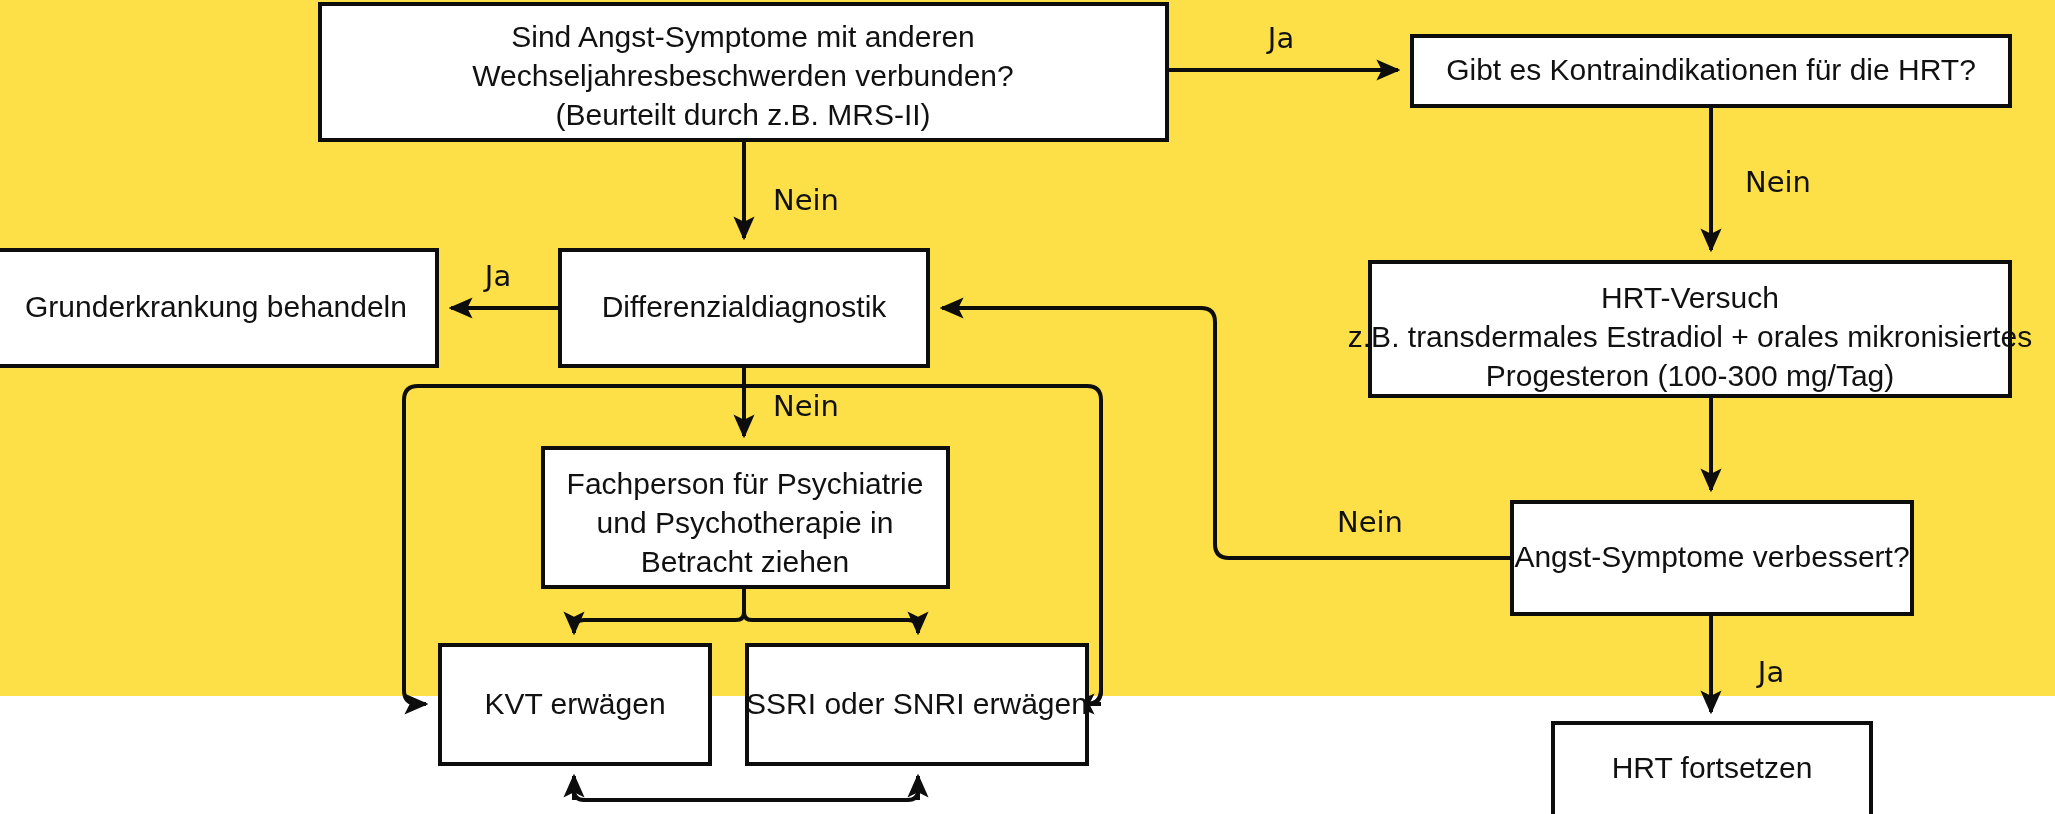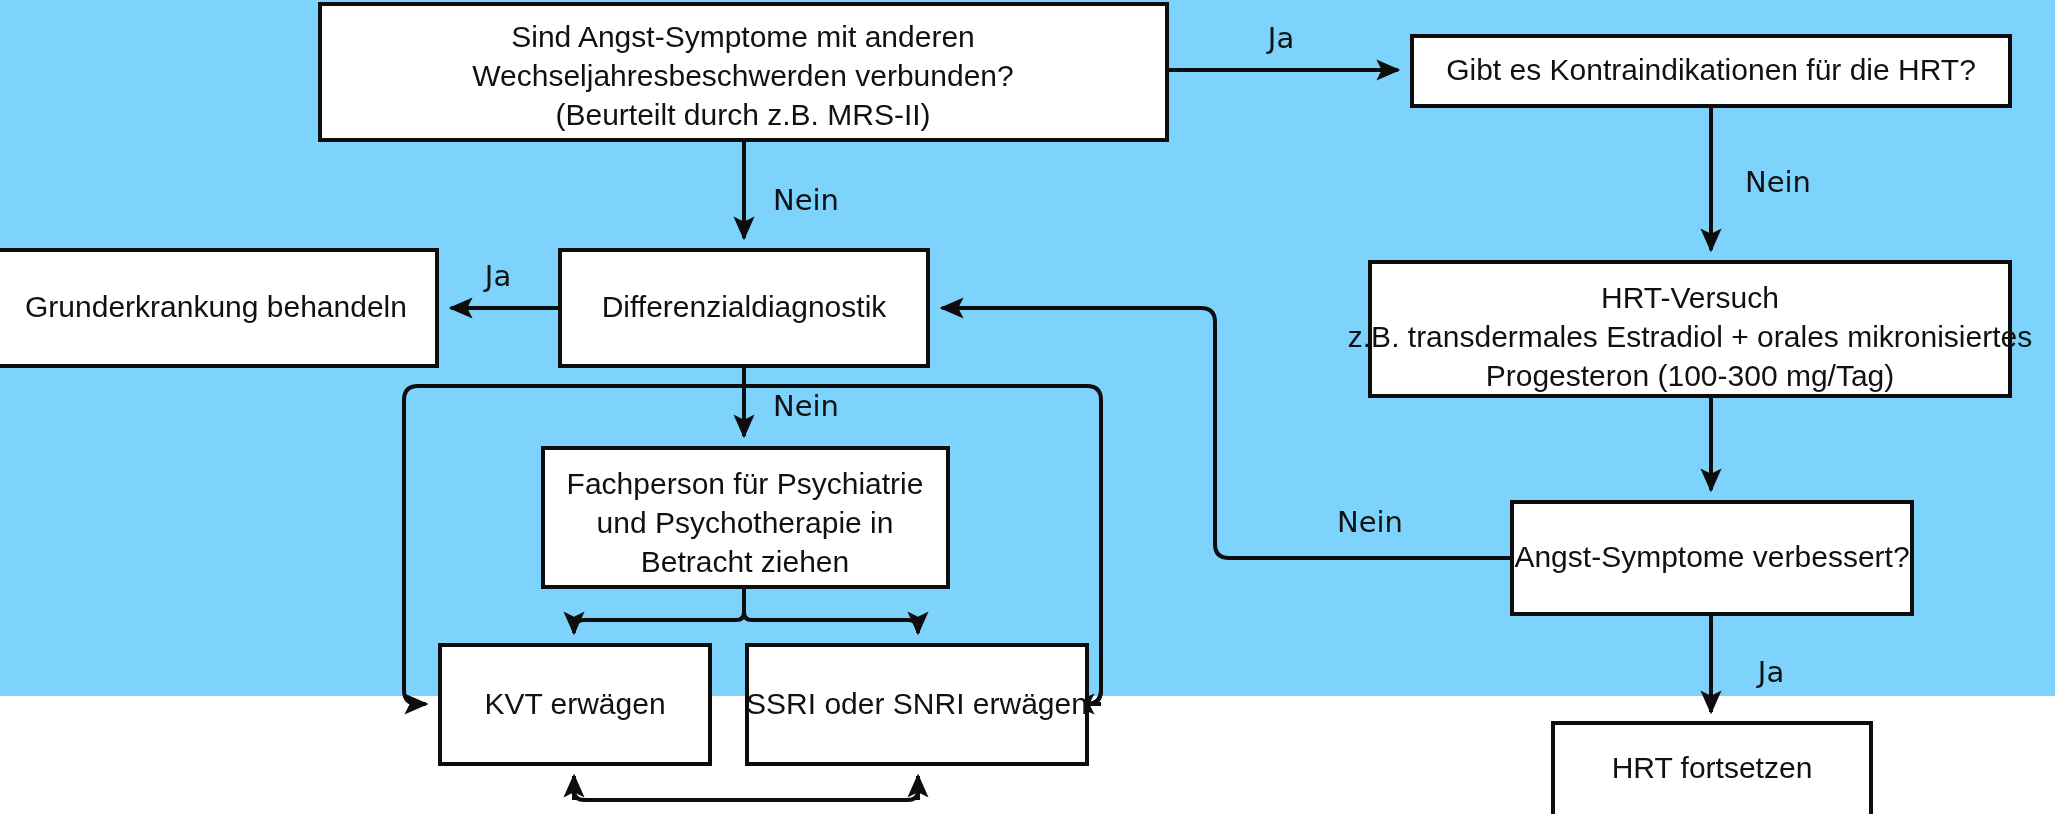--- a/index.html
+++ b/index.html
@@ -11,21 +11,21 @@
   body {
     width: 2055px;
     height: 814px;
     overflow: hidden;
     font-family: "Liberation Sans", sans-serif;
   }
   #chart-root {
     position: relative;
     width: 2055px;
     height: 696px;
-    background: #7dd3fc;
+    background: #fde047;
   }
   svg.flow {
     position: absolute;
     top: 0;
     left: 0;
     width: 2055px;
     height: 814px;
   }
   .box-rect {
     fill: #ffffff;

